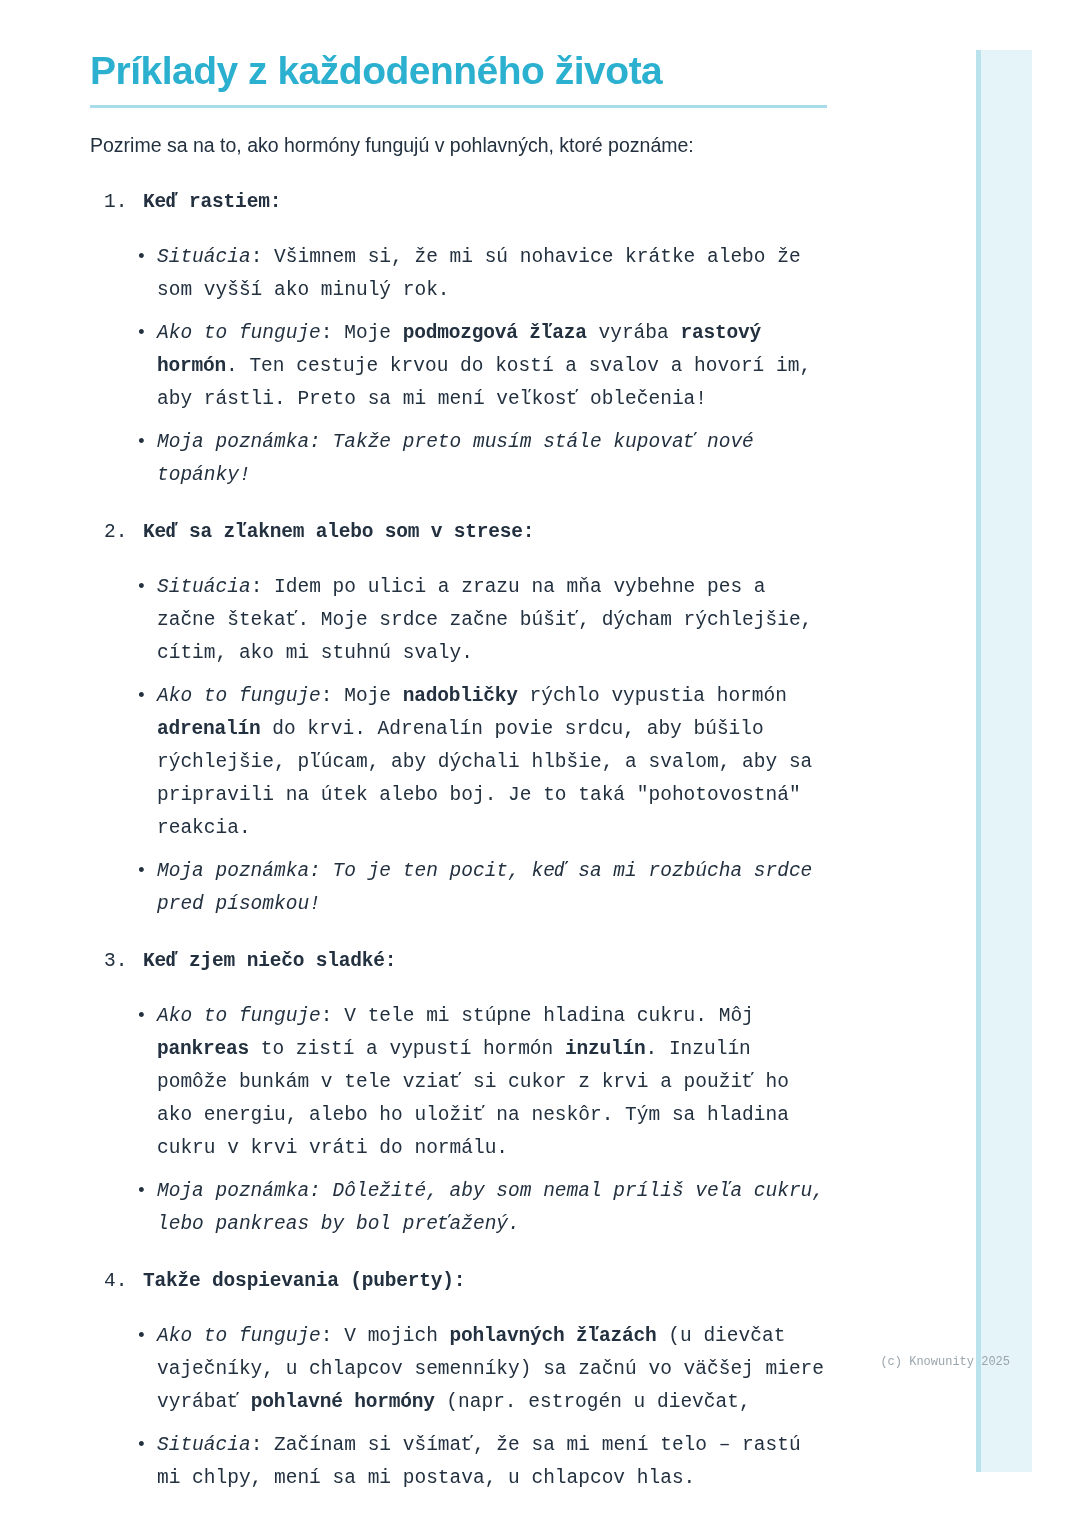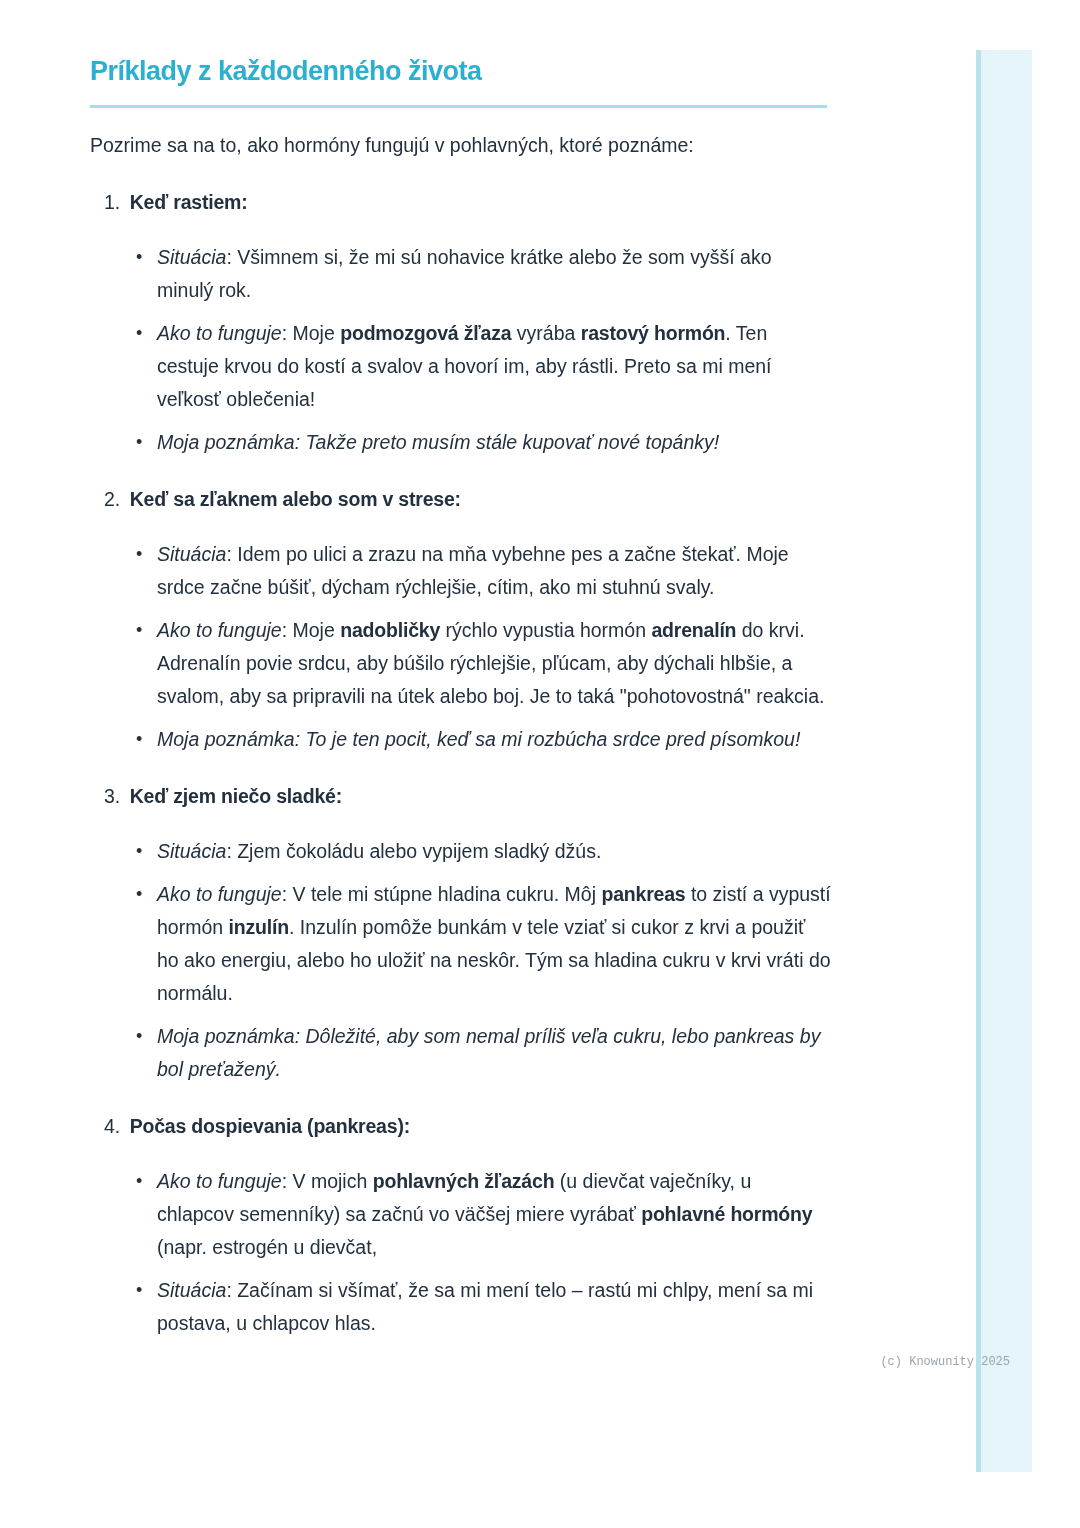--- a/index.html
+++ b/index.html
@@ -27,37 +27,37 @@
     background:var(--bar-fill);
     border-left:5px solid var(--bar-edge);
   }
   .content{
     position:absolute;
     left:90px;top:50px;
     width:742px;
   }
   h1.page-title{
     margin:0;
-    font-size:27px;
+    font-size:39px;
     line-height:42px;
     font-weight:700;
     letter-spacing:-0.5px;
     color:var(--accent);
   }
   .title-rule{
     margin-top:13px;
     width:737px;height:3px;
     background:var(--rule);
   }
   .intro{
     margin:21px 0 0 0;
     font-size:19.5px;
     line-height:33px;
   }
-  .sections{margin:0;padding:0;}
+  .sections{margin:0;padding:0;font-family:Liberation Mono, monospace;}
   .section{
     margin-top:24px;
     padding-left:14px;
   }
   .sec-line{
     font-size:19.5px;
     line-height:33px;
   }
   .sec-num{font-weight:400;margin-right:4px;}
   .sec-title{font-weight:700;letter-spacing:-0.2px;}
@@ -112,27 +112,26 @@
         <div class="sec-line"><span class="sec-num">2.</span> <span class="sec-title">Keď sa zľaknem alebo som v strese:</span></div>
         <ul class="bullets">
           <li class="bullet"><span class="seg-i">Situácia</span><span class="seg-n">: Idem po ulici a zrazu na mňa vybehne pes a začne štekať. Moje srdce začne búšiť, dýcham rýchlejšie, cítim, ako mi stuhnú svaly.</span></li>
           <li class="bullet"><span class="seg-i">Ako to funguje</span><span class="seg-n">: Moje </span><span class="seg-b">nadobličky</span><span class="seg-n"> rýchlo vypustia hormón </span><span class="seg-b">adrenalín</span><span class="seg-n"> do krvi. Adrenalín povie srdcu, aby búšilo rýchlejšie, pľúcam, aby dýchali hlbšie, a svalom, aby sa pripravili na útek alebo boj. Je to taká "pohotovostná" reakcia.</span></li>
           <li class="bullet"><span class="seg-i">Moja poznámka: To je ten pocit, keď sa mi rozbúcha srdce pred písomkou!</span></li>
         </ul>
       </section>
       <section class="section">
         <div class="sec-line"><span class="sec-num">3.</span> <span class="sec-title">Keď zjem niečo sladké:</span></div>
         <ul class="bullets">
-          <li class="bullet"><span class="seg-i">Situácia</span><span class="seg-n">: Zjem čokoládu alebo vypijem sladký džús.</span></li>
           <li class="bullet"><span class="seg-i">Ako to funguje</span><span class="seg-n">: V tele mi stúpne hladina cukru. Môj </span><span class="seg-b">pankreas</span><span class="seg-n"> to zistí a vypustí hormón </span><span class="seg-b">inzulín</span><span class="seg-n">. Inzulín pomôže bunkám v tele vziať si cukor z krvi a použiť ho ako energiu, alebo ho uložiť na neskôr. Tým sa hladina cukru v krvi vráti do normálu.</span></li>
           <li class="bullet"><span class="seg-i">Moja poznámka: Dôležité, aby som nemal príliš veľa cukru, lebo pankreas by bol preťažený.</span></li>
         </ul>
       </section>
       <section class="section">
-        <div class="sec-line"><span class="sec-num">4.</span> <span class="sec-title">Počas dospievania (pankreas):</span></div>
+        <div class="sec-line"><span class="sec-num">4.</span> <span class="sec-title">Takže dospievania (puberty):</span></div>
         <ul class="bullets">
           <li class="bullet"><span class="seg-i">Ako to funguje</span><span class="seg-n">: V mojich </span><span class="seg-b">pohlavných žľazách</span><span class="seg-n"> (u dievčat vaječníky, u chlapcov semenníky) sa začnú vo väčšej miere vyrábať </span><span class="seg-b">pohlavné hormóny</span><span class="seg-n"> (napr. estrogén u dievčat,</span></li>
           <li class="bullet"><span class="seg-i">Situácia</span><span class="seg-n">: Začínam si všímať, že sa mi mení telo – rastú mi chlpy, mení sa mi postava, u chlapcov hlas.</span></li>
         </ul>
       </section>
     </div>
 </main>
 
 <div class="footer-note">(c) Knowunity 2025</div>
 

